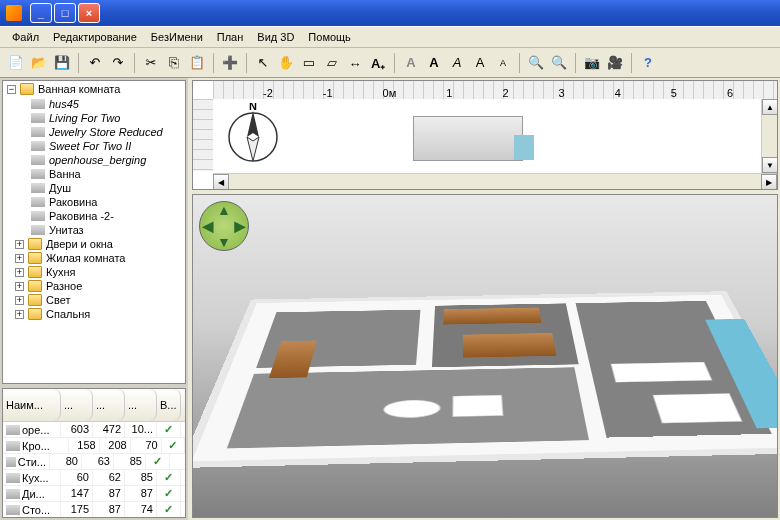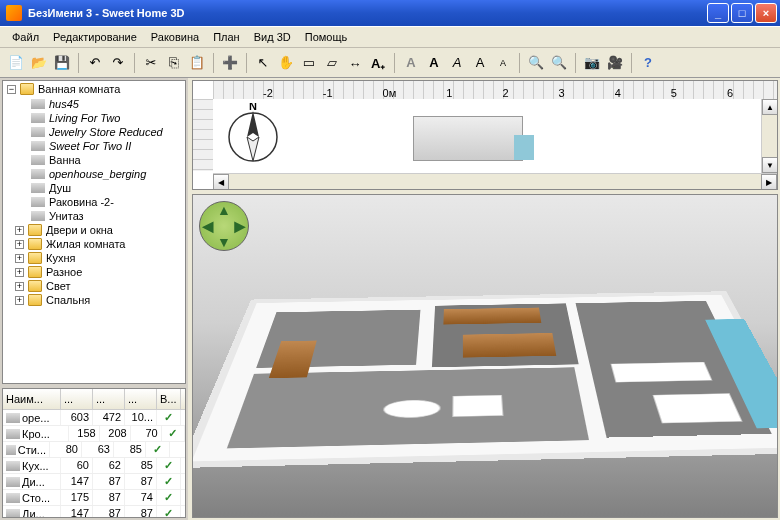--- a/index.html
+++ b/index.html
@@ -26,21 +26,21 @@
 .tree-root { padding: 2px 4px; display: flex; align-items: center; gap: 4px; }
 .tree-item { padding: 1px 4px 1px 28px; display: flex; align-items: center; gap: 4px; white-space: nowrap; cursor: pointer; }
 .tree-item.italic { font-style: italic; align-items: center; }
 .tree-cat { padding: 1px 4px 1px 12px; display: flex; align-items: center; gap: 4px; cursor: pointer; }
 .expbox { width: 9px; height: 9px; border: 1px solid #888; font-size: 9px; line-height: 7px; text-align: center; background: #fff; }
 .foldericon { width: 14px; height: 12px; background: linear-gradient(#ffe79c,#f0c040); border: 1px solid #c09020; border-radius: 1px; }
 .furnicon { width: 14px; height: 10px; background: linear-gradient(#ddd,#aaa); }
 
 .table { height: 130px; background: #fff; border: 1px solid #888; margin: 2px; overflow: auto; font-size: 10px; }
 .thead { display: flex; background: linear-gradient(#fff,#ece9d8); border-bottom: 1px solid #ccc; position: sticky; top: 0; }
-.th { padding: 4px 3px; border-right: 1px solid #ccc; overflow: hidden; white-space: nowrap; }
+.th { padding: 10px 3px; border-right: 1px solid #ccc; overflow: hidden; white-space: nowrap; border-radius: 8px; }
 .trow { display: flex; border-bottom: 1px solid #eee; }
 .td { padding: 1px 3px; border-right: 1px solid #f0f0f0; overflow: hidden; white-space: nowrap; text-align: right; }
 .td.l { text-align: left; display: flex; align-items: center; gap: 2px; }
 .chk { color: #2a8a2a; font-weight: bold; }
 
 .rightpanel { flex: 1; display: flex; flex-direction: column; background: #ece9d8; }
 .planview { height: 110px; margin: 2px; border: 1px solid #888; background: #fff; position: relative; overflow: hidden; }
 .ruler-h { position: absolute; top: 0; left: 20px; right: 0; height: 18px; background: repeating-linear-gradient(to right, #ccc 0, #ccc 1px, #f0f0f0 1px, #f0f0f0 10px); display: flex; font-size: 9px; align-items: flex-end; }
 .ruler-h span { margin-left: 50px; }
 .ruler-v { position: absolute; top: 18px; left: 0; bottom: 18px; width: 20px; background: repeating-linear-gradient(to bottom, #ccc 0, #ccc 1px, #f0f0f0 1px, #f0f0f0 10px); }
@@ -61,30 +61,29 @@
 .room { position: absolute; background: #666; }
 .furniture-block { position: absolute; background: linear-gradient(#c08850,#905820); }
 .furniture-white { position: absolute; background: #fff; border: 1px solid #ccc; }
 .water { position: absolute; background: #6fc0d8; }
 </style>
 </head>
 <body>
 
 <div class="titlebar">
   <div class="titlebar-icon"></div>
-  <div class="titlebar-text">БезИмени 3 - Sweet Home 3D</div>
   <div class="winbtn min">_</div>
   <div class="winbtn max">□</div>
   <div class="winbtn close">×</div>
 </div>
 
 <div class="menubar">
   <div class="menuitem">Файл</div>
   <div class="menuitem">Редактирование</div>
-  <div class="menuitem">Раковина</div>
+  <div class="menuitem">БезИмени</div>
   <div class="menuitem">План</div>
   <div class="menuitem">Вид 3D</div>
   <div class="menuitem">Помощь</div>
 </div>
 
 <div class="toolbar">
   <div class="tbtn">📄</div>
   <div class="tbtn">📂</div>
   <div class="tbtn">💾</div>
   <div class="tsep"></div>
@@ -137,31 +136,35 @@
             <span>Living For Two</span>
           </div>
           <div class="tree-item italic">
             <span class="furnicon"></span>
             <span>Jewelry Store Reduced</span>
           </div>
           <div class="tree-item italic">
             <span class="furnicon"></span>
             <span>Sweet For Two II</span>
           </div>
+          <div class="tree-item italic">
+            <span class="furnicon"></span>
+            <span>openhouse_berging</span>
+          </div>
           <div class="tree-item">
             <span class="furnicon"></span>
             <span>Ванна</span>
           </div>
-          <div class="tree-item italic">
-            <span class="furnicon"></span>
-            <span>openhouse_berging</span>
-          </div>
           <div class="tree-item">
             <span class="furnicon"></span>
             <span>Душ</span>
+          </div>
+          <div class="tree-item">
+            <span class="furnicon"></span>
+            <span>Раковина</span>
           </div>
           <div class="tree-item">
             <span class="furnicon"></span>
             <span>Раковина -2-</span>
           </div>
           <div class="tree-item">
             <span class="furnicon"></span>
             <span>Унитаз</span>
           </div>
         </div>

